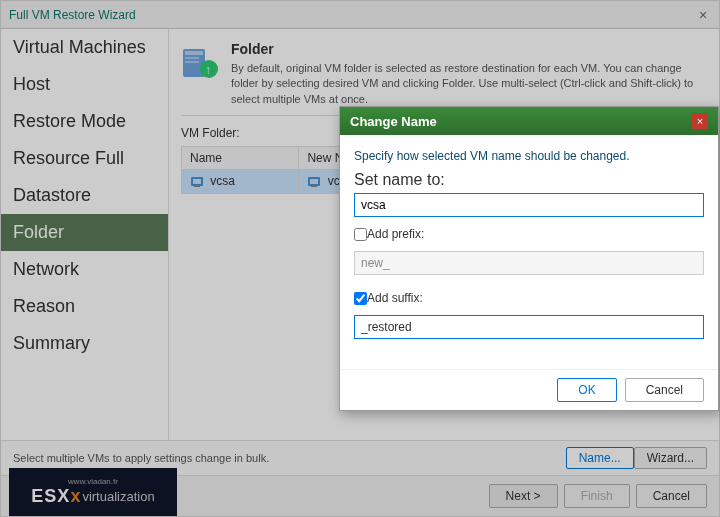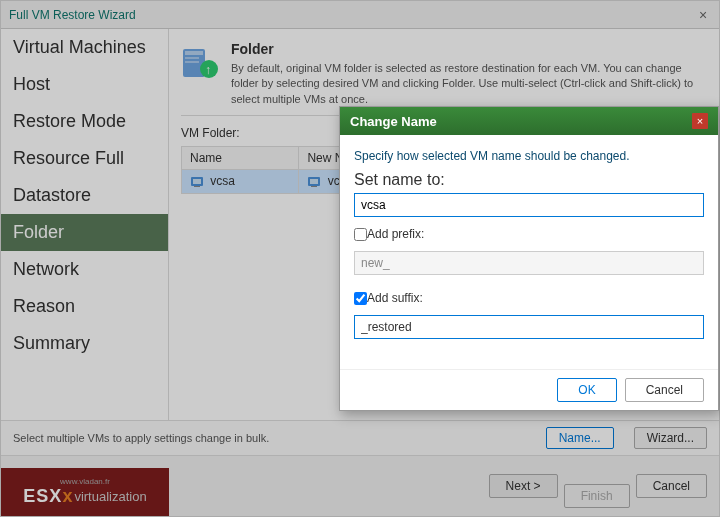--- a/index.html
+++ b/index.html
@@ -160,21 +160,21 @@
       align-items: center;
       justify-content: space-between;
       background: #f9f9f9;
     }
     .bottom-bar-text {
       font-size: 11px;
       color: #555;
     }
     .bottom-bar-buttons {
       display: flex;
-      gap: 20px;
+      gap: 0;
     }
     .btn {
       padding: 3px 12px;
       font-size: 12px;
       border: 1px solid #aaa;
       background: #f0f0f0;
       cursor: pointer;
       border-radius: 2px;
       color: #333;
     }
@@ -202,31 +202,30 @@
       cursor: pointer;
       border-radius: 2px;
       color: #333;
     }
     .nav-btn.primary {
       background: #e8e8e8;
     }
     .nav-btn:disabled {
       color: #aaa;
       cursor: default;
-      margin-top: 20px;
     }
 
     
     .esx-brand {
       position: absolute;
       bottom: 0;
-      left: 0;
+      left: 8px;
       width: 168px;
       height: 48px;
-      background: #7f1d1d;
+      background: #0f172a;
       display: flex;
       align-items: center;
       justify-content: center;
       padding: 4px;
     }
     .esx-brand-inner {
       text-align: center;
     }
 
     

